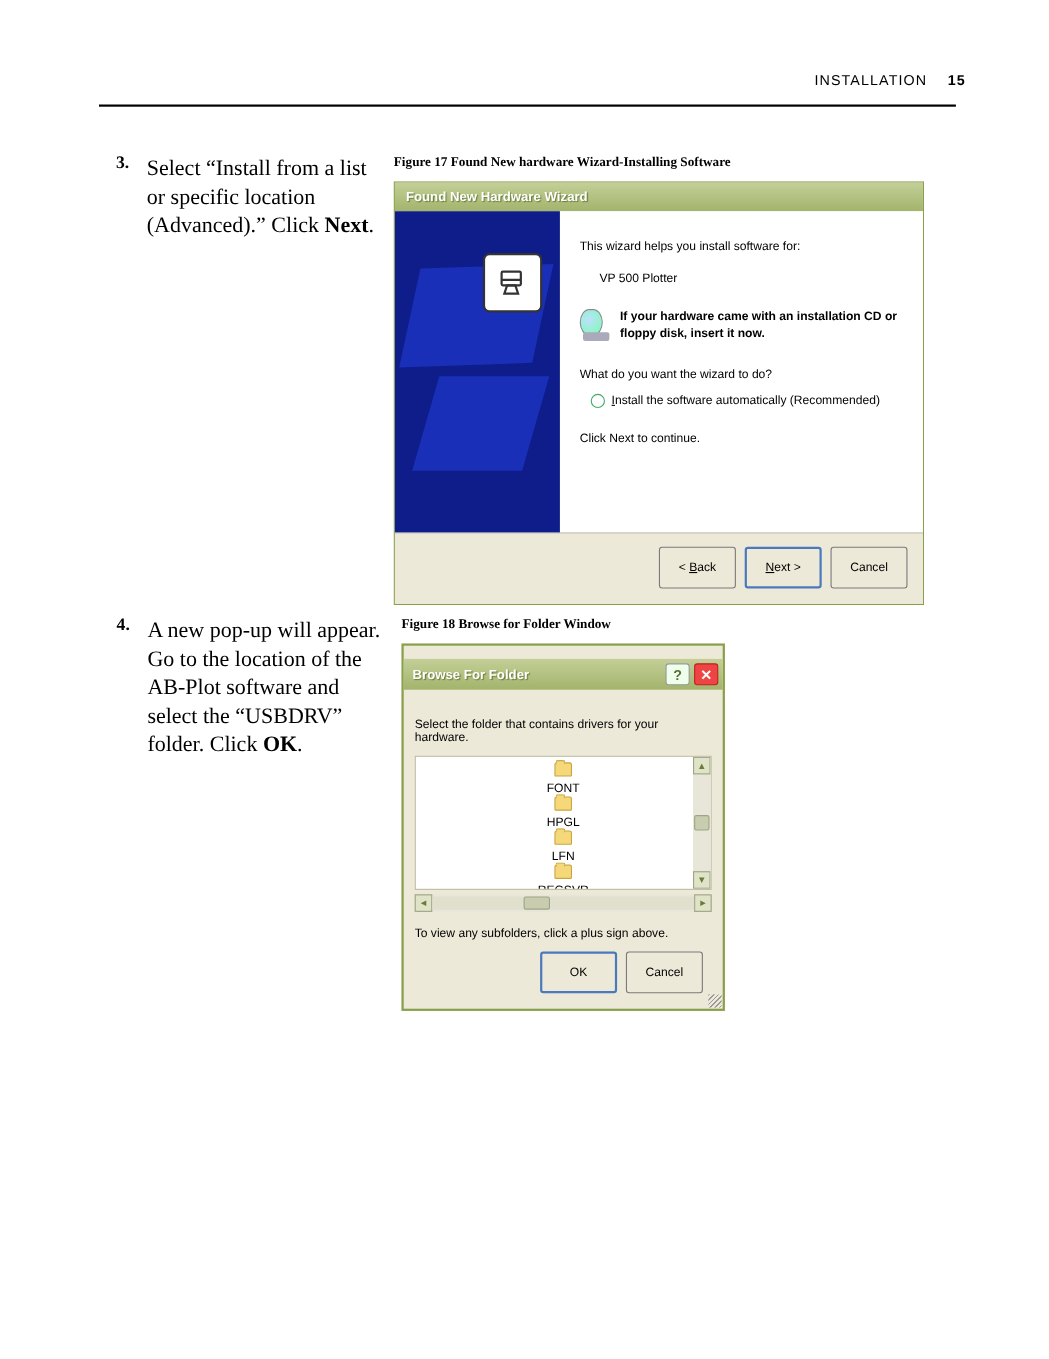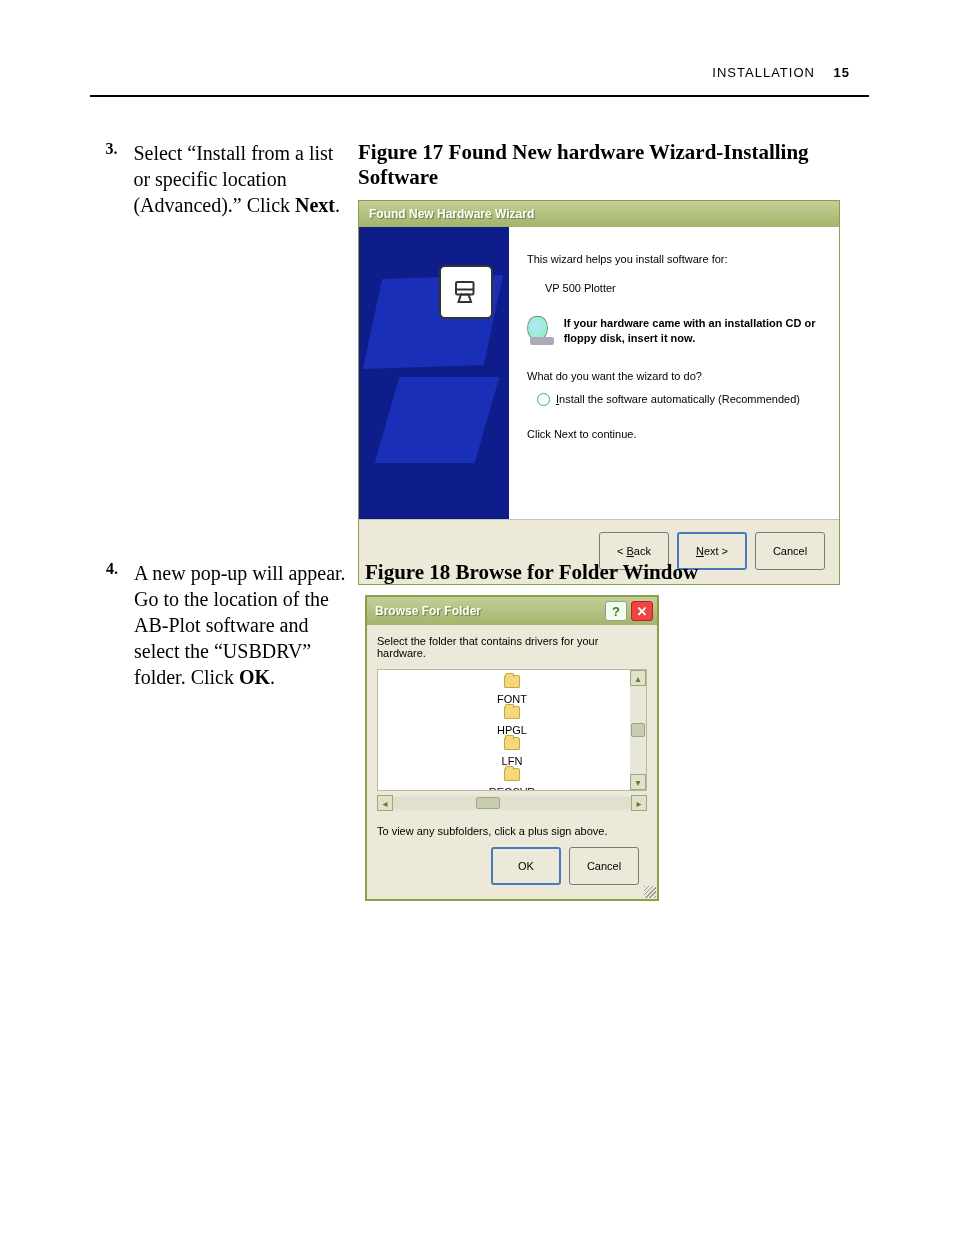--- a/index.html
+++ b/index.html
@@ -1,26 +1,26 @@
 <!DOCTYPE html>
 <html><head>
 <meta charset="utf-8">
 <style>
   html,body{margin:0;padding:0;background:#fff;font-family:"Times New Roman",serif;color:#000;}
   .page{width:954px;height:1235px;position:relative;box-sizing:border-box;padding:60px 85px 60px 95px;}
-  .hdr{position:absolute;top:65px;right:104px;font-family:Arial,sans-serif;font-size:13px;letter-spacing:1px;}
+  .hdr{position:absolute;top:65px;right:76px;font-family:Arial,sans-serif;font-size:13px;letter-spacing:1px;}
   .hdr b{font-weight:bold;margin-left:14px;}
   .hr{position:absolute;top:95px;left:90px;right:85px;border-top:2px solid #000;}
   .row{display:flex;align-items:flex-start;gap:16px;}
   .row1{position:absolute;top:140px;left:98px;right:114px;}
   .row2{position:absolute;top:560px;left:98px;right:114px;}
   .num{width:20px;text-align:right;font-weight:bold;font-size:16px;}
   .inst{width:215px;font-size:20px;line-height:1.3;}
   .figcol{flex:1;}
-  .figcap{font-weight:bold;font-size:21px;margin-bottom:10px;}
+  .figcap{font-weight:bold;font-size:12px;margin-bottom:10px;}
   
   .wiz{width:480px;border:1px solid #88a04a;background:#ece9d8;font-family:Tahoma,Arial,sans-serif;}
   .titlebar{background:linear-gradient(#c3cf97,#a3b46c);color:#fff;padding:6px 10px;font-size:12px;font-weight:bold;text-shadow:1px 1px 1px #6a7a3a;}
   .wbody{display:flex;background:#fff;}
   .wside{width:150px;height:292px;background:#0e1d8a;position:relative;overflow:hidden;}
   
   .wside:before{content:"";position:absolute;left:14px;top:50px;width:120px;height:90px;background:#1a2fb8;transform:skewX(-14deg) rotate(-2deg);}
   .wside:after{content:"";position:absolute;left:28px;top:150px;width:100px;height:86px;background:#1a2fb8;transform:skewX(-16deg);}
   .badge{position:absolute;left:80px;top:38px;width:50px;height:50px;background:#fff;border:2px solid #333;border-radius:6px;display:flex;align-items:center;justify-content:center;font-size:24px;}
   .wmain{flex:1;padding:25px 18px 18px 18px;font-size:11px;color:#000;line-height:1.35;}
@@ -33,26 +33,26 @@
   .radio{display:flex;align-items:center;gap:6px;margin:2px 0 2px 10px;}
   .rad{width:11px;height:11px;border:1px solid #4a6;border-radius:50%;display:inline-flex;align-items:center;justify-content:center;}
   .rad.sel:after{content:"";width:5px;height:5px;background:#2a7d2a;border-radius:50%;}
   .radio.sel-focus span.lbl{border:1px dotted #333;padding:0 1px;}
   .cont{margin-top:20px;}
   .wbtns{padding:12px 14px 14px 0;display:flex;justify-content:flex-end;gap:8px;background:#ece9d8;border-top:1px solid #c7c4b6;}
   .btn{min-width:70px;height:38px;background:#ece9d8;border:1px solid #7a7a7a;border-radius:3px;font:11px Tahoma,Arial;cursor:pointer;padding:0 10px;}
   .btn.def{border:2px solid #4b79bd;}
   
   .dlg{width:290px;border:2px solid #88a04a;background:#ece9d8;font-family:Tahoma,Arial,sans-serif;}
-  .dbar{display:flex;align-items:center;background:linear-gradient(#c3cf97,#a3b46c);padding:4px 4px 4px 8px;gap:4px;}
+  .dbar{display:flex;align-items:center;background:linear-gradient(#c3cf97,#a3b46c);padding:4px 4px 4px 8px;gap:4px;margin-top:12px;}
   .dbar .t{flex:1;color:#fff;font-size:12px;font-weight:bold;text-shadow:1px 1px 1px #6a7a3a;}
   .winbtn{width:20px;height:18px;border:1px solid #999;background:#efe;border-radius:3px;font:bold 13px Arial;display:flex;align-items:center;justify-content:center;cursor:pointer;}
   .winbtn.close{color:#fff;background:#e44;border-color:#b22;}
   .winbtn.help{color:#5a6e2e;}
-  .dbody{padding:10px 10px 6px 10px;font-size:11px;}
+  .dbody{padding:26px 10px 6px 10px;font-size:11px;}
   .tree{margin:10px 0 4px 0;height:112px;background:#fff;border:1px solid #bcb89f;position:relative;overflow:hidden;padding:4px 6px;}
   .tree .item{display:flex;align-items:center;gap:5px;margin:1px 0;flex-direction:column;}
   .fld{width:14px;height:11px;background:#f5d87a;border:1px solid #caa63e;border-radius:2px 2px 1px 1px;position:relative;}
   .fld:before{content:"";position:absolute;top:-3px;left:0;width:7px;height:3px;background:#f5d87a;border:1px solid #caa63e;border-bottom:none;border-radius:2px 2px 0 0;}
   .selrow{background:#2f61c4;color:#fff;padding:0 2px;}
   .expand{width:9px;height:9px;border:1px solid #999;font:9px/8px Arial;text-align:center;color:#333;margin-right:2px;}
   .vscroll{position:absolute;right:0;top:0;bottom:0;width:16px;background:#e8e6d9;display:flex;flex-direction:column;justify-content:space-between;align-items:center;}
   .sarrow{width:14px;height:14px;border:1px solid #9da583;background:#dfe3c7;font:10px Arial;display:flex;align-items:center;justify-content:center;color:#6a7a3a;cursor:pointer;}
   .thumb{width:12px;height:12px;background:#c9cdb0;border:1px solid #9da583;border-radius:2px;}
   .hscroll{height:16px;background:#e8e6d9;display:flex;align-items:center;justify-content:space-between;}

